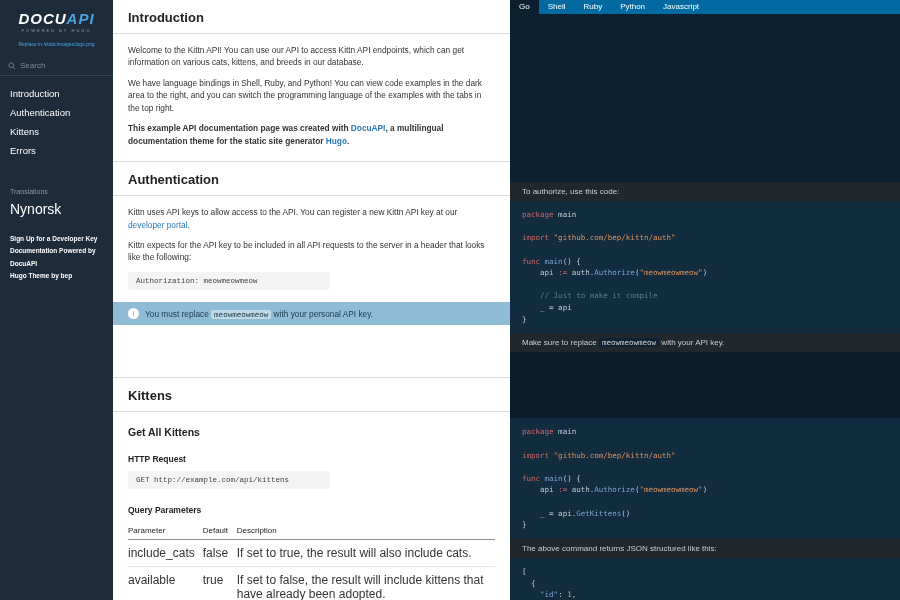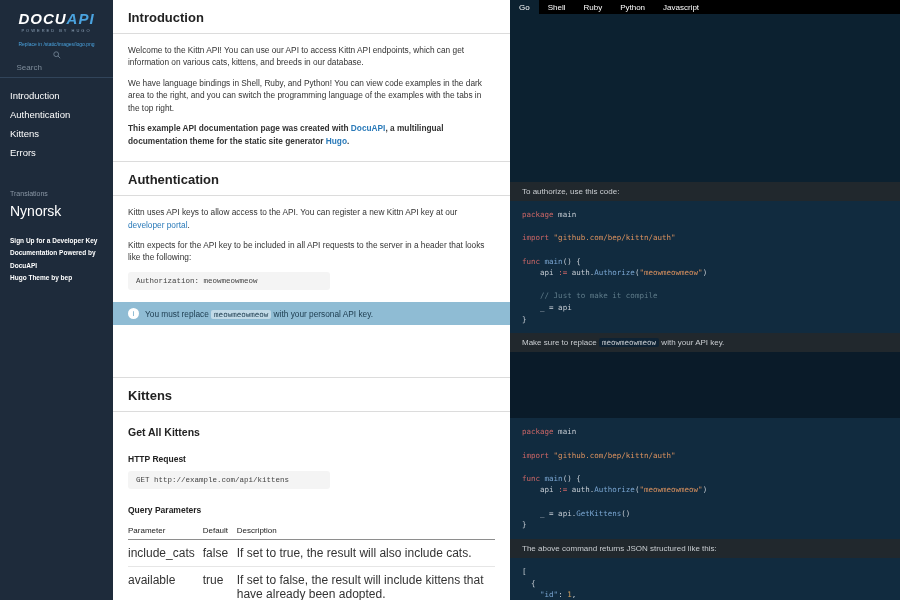--- a/index.html
+++ b/index.html
@@ -15,23 +15,23 @@
     color: #fff; display: flex; flex-direction: column;
     overflow: hidden;
   }
   .logo-block { text-align: center; padding: 10px 4px 2px; }
   .logo-line { font-weight: 800; font-size: 15px; letter-spacing: 1px; font-style: italic; }
   .logo-main { color: #ffffff; }
   .logo-accent { color: var(--accent-blue, #4aa3df); }
   .logo-tagline { font-size: 4px; letter-spacing: 2px; color: #8fa3b8; margin-top: 1px; }
   .logo-note { font-size: 5px; color: var(--accent-blue, #4aa3df); text-align: center; margin-top: 6px; display: block; text-decoration: none; }
   .search-wrap {
-    padding: 4px 8px 5px;
+    margin-top: 10px; padding: 4px 8px 5px;
     border-bottom: 1px solid #31445a;
-    display: flex; align-items: center; gap: 4px; flex-direction: column;
+    display: flex; align-items: center; gap: 4px;
   }
   .search-wrap svg { flex: 0 0 auto; }
   .search-input {
     background: transparent; border: none; outline: none;
     color: #dfe6ec; font-size: 8px; width: 80px;
     font-family: "Liberation Sans", sans-serif;
   }
   .search-input::placeholder { color: #7e8c9a; }
   .side-nav { margin-top: 8px; display: flex; flex-direction: column; }
   .nav-link {
@@ -95,21 +95,21 @@
   table.params .col-param { width: 52px; }
   table.params .col-default { width: 34px; }
 
   
   .code-panel {
     width: 390px; min-width: 390px; height: 600px;
     background: var(--code-col-bg, #0c2130);
     display: flex; flex-direction: column; overflow: hidden;
   }
   .lang-tabs {
-    background: #000000; display: flex; align-items: center;
+    background: #0369a1; display: flex; align-items: flex-end;
     height: 14px; flex: 0 0 auto;
   }
   .lang-tab {
     color: #ffffff; font-size: 8px; padding: 3px 9px; cursor: pointer;
   }
   .lang-tab.active { background: var(--code-col-bg, #0c2130); }
   .code-spacer-1 { height: 168px; flex: 0 0 auto; }
   .code-spacer-2 { height: 66px; flex: 0 0 auto; background: #0a1b29; }
   .code-annotation {
     background: #21282d; color: #c9cdd1; font-size: 8px;

